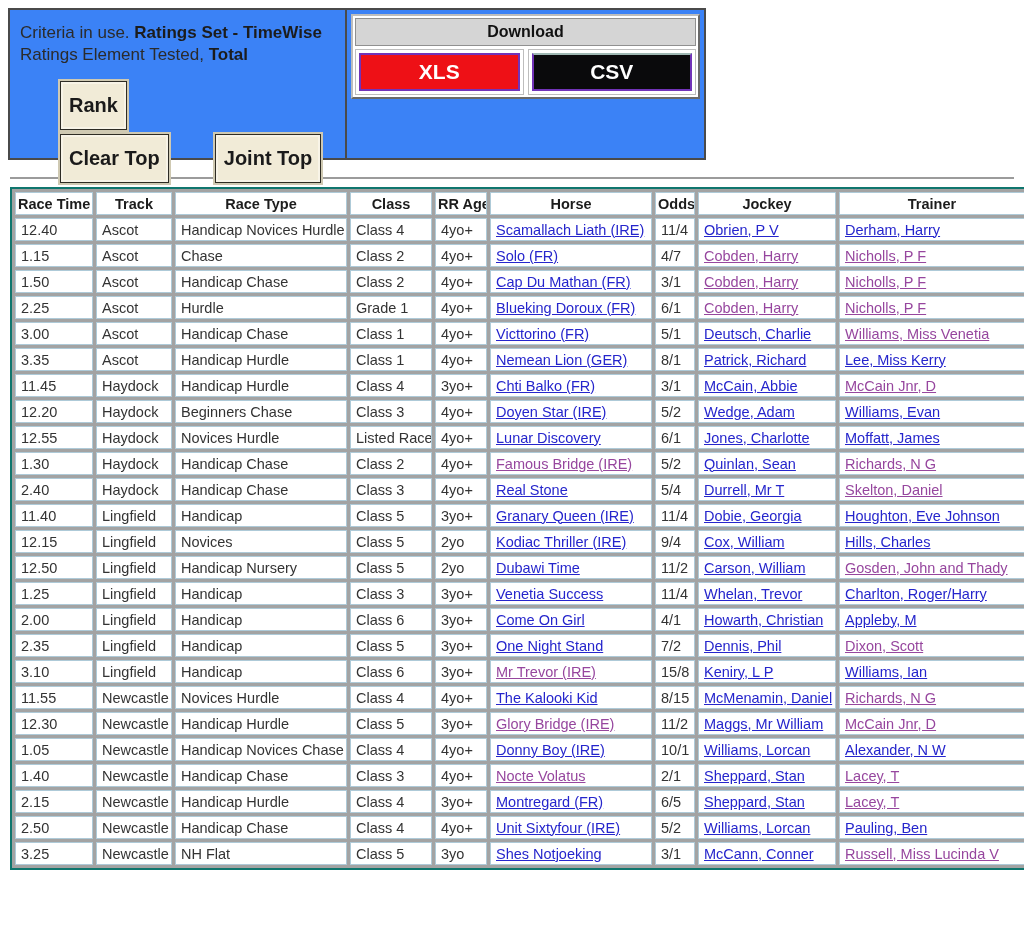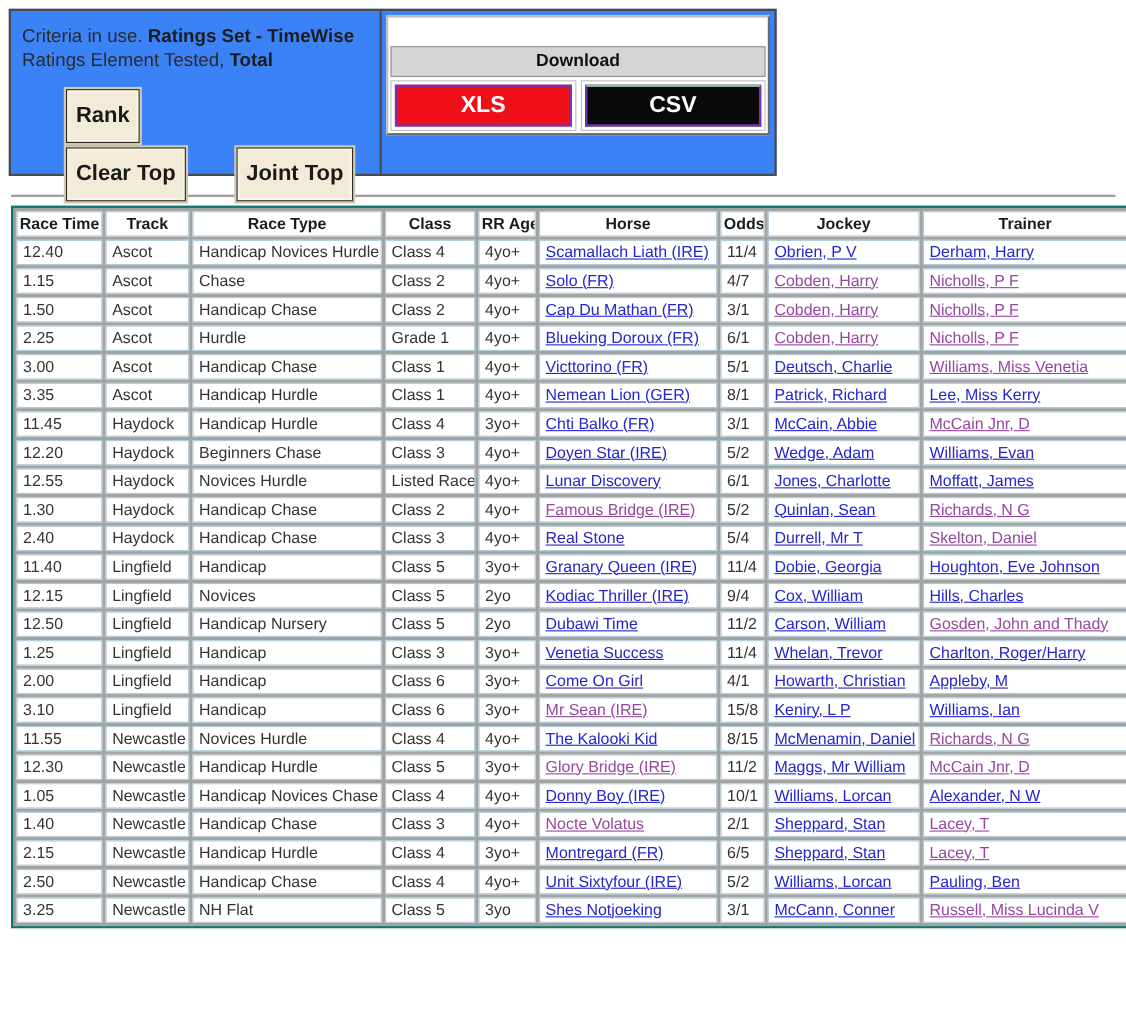--- a/index.html
+++ b/index.html
@@ -58,21 +58,20 @@
   }
   .dl-header {
     background: #d5d5d5;
     border: 1px solid #909090;
     text-align: center;
     font-weight: bold;
     font-size: 16px;
     color: #111;
     padding: 4px 0;
     margin-bottom: 3px;
-    margin-top: 24px;
   }
   .dl-row { display: flex; gap: 4px; }
   .dl-cell { flex: 1; border: 1px solid #bdbdbd; padding: 3px; background: #fff; }
   .dl-btn {
     border: 2px solid var(--accent-border, #7133B8);
     color: #fff;
     font-weight: bold;
     font-size: 21px;
     text-align: center;
     padding: 5px 0;
@@ -348,26 +347,37 @@
         <td>Lingfield</td>
         <td>Handicap</td>
         <td>Class 6</td>
         <td>3yo+</td>
         <td><a class="lnk">Come On Girl</a></td>
         <td>4/1</td>
         <td><a class="lnk">Howarth, Christian</a></td>
         <td><a class="lnk">Appleby, M</a></td>
       </tr>
       <tr>
+        <td>2.35</td>
+        <td>Lingfield</td>
+        <td>Handicap</td>
+        <td>Class 5</td>
+        <td>3yo+</td>
+        <td><a class="lnk">One Night Stand</a></td>
+        <td>7/2</td>
+        <td><a class="lnk">Dennis, Phil</a></td>
+        <td><a class="lnk visited">Dixon, Scott</a></td>
+      </tr>
+      <tr>
         <td>3.10</td>
         <td>Lingfield</td>
         <td>Handicap</td>
         <td>Class 6</td>
         <td>3yo+</td>
-        <td><a class="lnk visited">Mr Sean (IRE)</a></td>
+        <td><a class="lnk visited">Mr Trevor (IRE)</a></td>
         <td>15/8</td>
         <td><a class="lnk">Keniry, L P</a></td>
         <td><a class="lnk">Williams, Ian</a></td>
       </tr>
       <tr>
         <td>11.55</td>
         <td>Newcastle</td>
         <td>Novices Hurdle</td>
         <td>Class 4</td>
         <td>4yo+</td>

